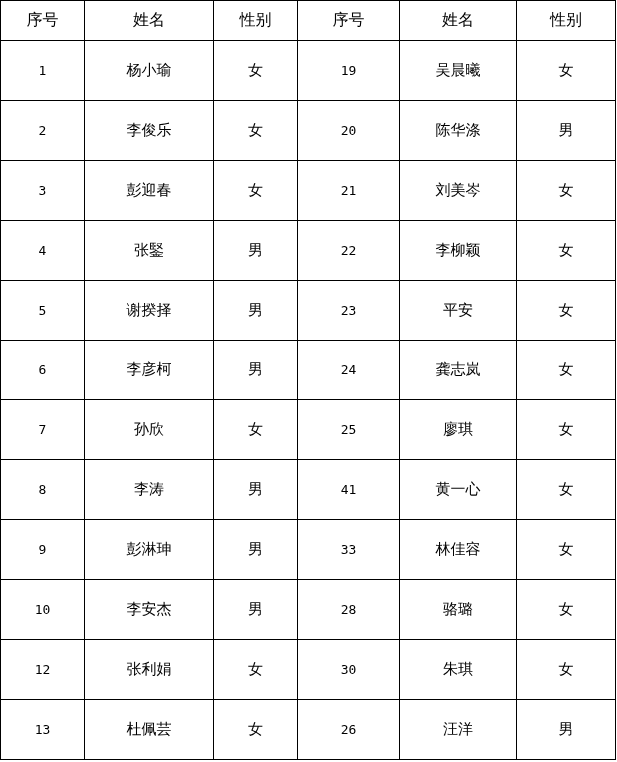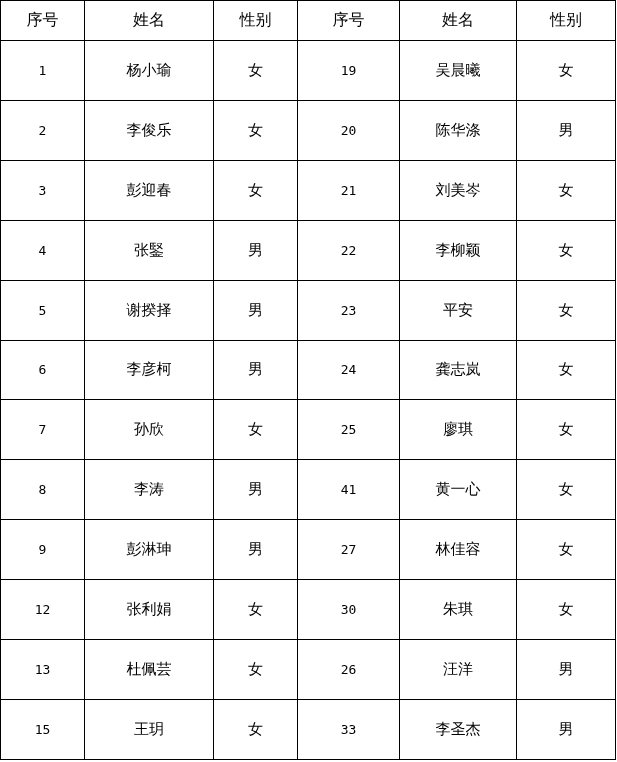--- a/index.html
+++ b/index.html
@@ -132,43 +132,43 @@
           <td class="cell-name">李涛</td>
           <td class="cell-gender">男</td>
           <td class="cell-serial">41</td>
           <td class="cell-name">黄一心</td>
           <td class="cell-gender">女</td>
         </tr>
         <tr>
           <td class="cell-serial">9</td>
           <td class="cell-name">彭淋珅</td>
           <td class="cell-gender">男</td>
-          <td class="cell-serial">27</td>
+          <td class="cell-serial">33</td>
           <td class="cell-name">林佳容</td>
+          <td class="cell-gender">女</td>
+        </tr>
+        <tr>
+          <td class="cell-serial">10</td>
+          <td class="cell-name">李安杰</td>
+          <td class="cell-gender">男</td>
+          <td class="cell-serial">28</td>
+          <td class="cell-name">骆璐</td>
           <td class="cell-gender">女</td>
         </tr>
         <tr>
           <td class="cell-serial">12</td>
           <td class="cell-name">张利娟</td>
           <td class="cell-gender">女</td>
           <td class="cell-serial">30</td>
           <td class="cell-name">朱琪</td>
           <td class="cell-gender">女</td>
         </tr>
         <tr>
           <td class="cell-serial">13</td>
           <td class="cell-name">杜佩芸</td>
           <td class="cell-gender">女</td>
           <td class="cell-serial">26</td>
           <td class="cell-name">汪洋</td>
           <td class="cell-gender">男</td>
         </tr>
-        <tr>
-          <td class="cell-serial">15</td>
-          <td class="cell-name">王玥</td>
-          <td class="cell-gender">女</td>
-          <td class="cell-serial">33</td>
-          <td class="cell-name">李圣杰</td>
-          <td class="cell-gender">男</td>
-        </tr>
       </tbody>
   </table>
 </div>
 
 </body></html>

